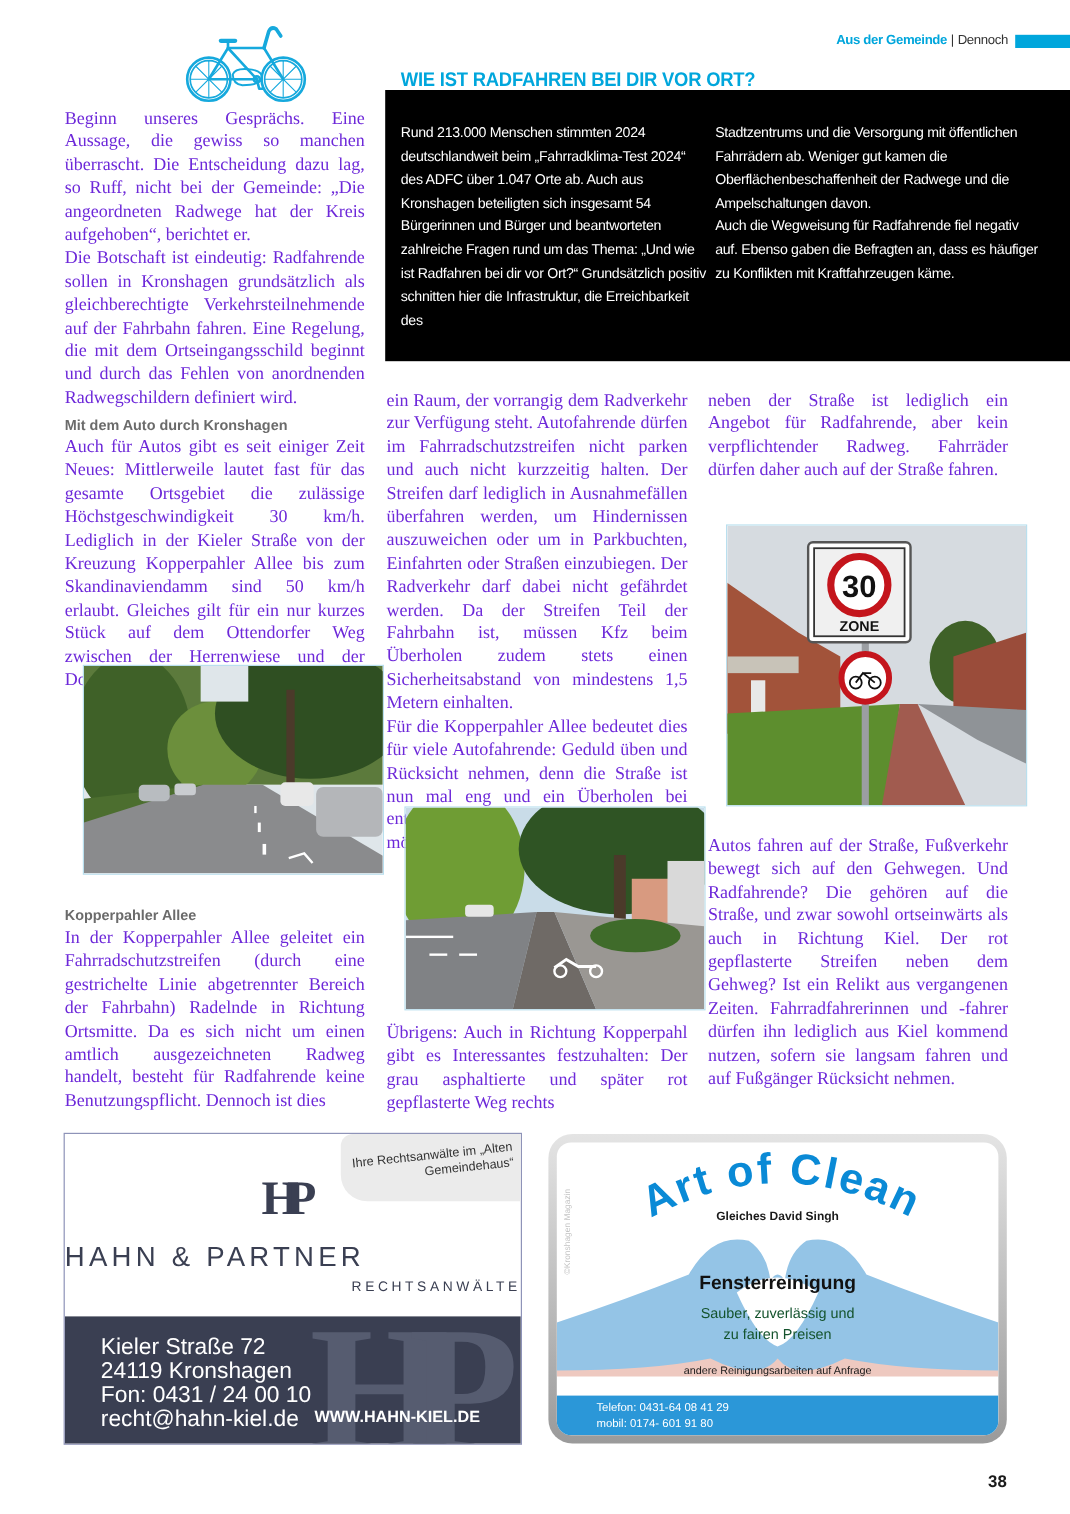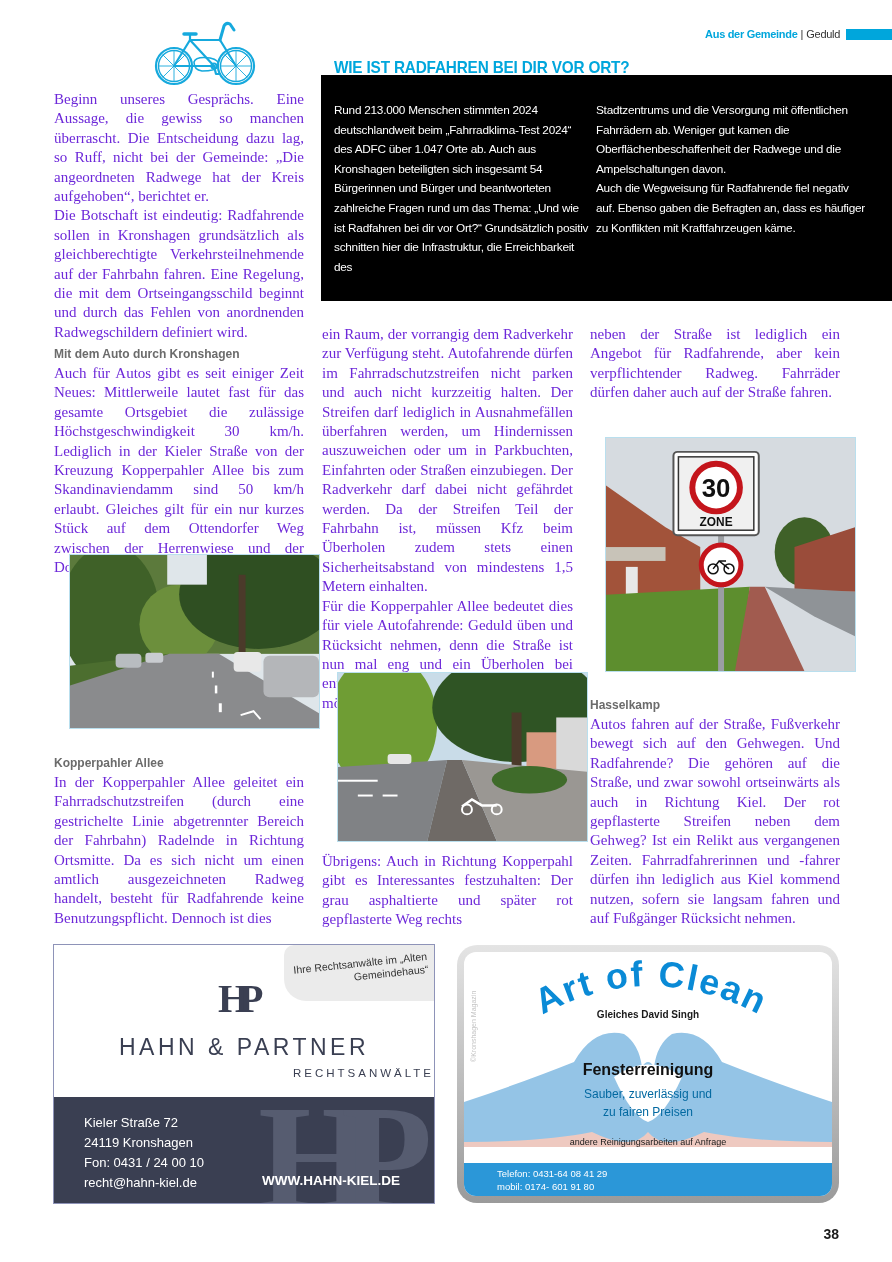--- a/index.html
+++ b/index.html
@@ -39,50 +39,50 @@
   #col3-bot { position: absolute; left: 590px; top: 696px; width: 250px; }
 
   .photo { overflow: hidden; border: 1px solid #b9dfee; margin-left: 16px; }
   .photo svg { display: block; width: 100%; height: 100%; }
 
   
   #ad-hahn { position: absolute; left: 53px; top: 944px; width: 382px; height: 260px; border: 1px solid #8e93b8; background: #fff; overflow: hidden; }
   #ad-hahn .tag { position: absolute; right: 0; top: 0; width: 150px; height: 56px; background: #ebebeb; border-bottom-left-radius: 22px; border-top-left-radius: 10px; }
   #ad-hahn .tag-text { position: absolute; right: 6px; top: 12px; width: 138px; text-align: right; font-family: "Liberation Sans", sans-serif; font-size: 10.5px; line-height: 13px; color: #333; transform: rotate(-6deg); }
   #ad-hahn .logo-hp { position: absolute; left: 164px; top: 30px; font-family: "Liberation Serif", serif; font-weight: bold; font-size: 40px; color: #3a3f52; letter-spacing: -10px; }
-  #ad-hahn .firm { position: absolute; left: 0; width: 100%; top: 89px; text-align: center; font-family: "Liberation Sans", sans-serif; font-size: 23px; letter-spacing: 3.5px; color: #3a3f52; }
+  #ad-hahn .firm { position: absolute; left: 0; width: 100%; top: 89px; font-family: "Liberation Sans", sans-serif; font-size: 23px; letter-spacing: 3.5px; color: #3a3f52; }
   #ad-hahn .firm-sub { position: absolute; left: 0; width: 100%; top: 122px; text-align: right; font-family: "Liberation Sans", sans-serif; font-size: 11.5px; letter-spacing: 3px; color: #3a3f52; }
   #ad-hahn .dark { position: absolute; left: 0; top: 152px; width: 100%; height: 108px; background: #3a3f52; overflow: hidden; }
   #ad-hahn .wm { position: absolute; left: 204px; top: -14px; font-family: "Liberation Serif", serif; font-weight: bold; font-size: 150px; color: #565c70; letter-spacing: -34px; line-height: 150px; }
-  #ad-hahn .addr { position: absolute; left: 30px; top: 16px; font-family: "Liberation Sans", sans-serif; font-size: 13px; line-height: 20px; color: #ffffff; }
+  #ad-hahn .addr { position: absolute; left: 30px; top: 16px; font-family: "Liberation Sans", sans-serif; font-size: 19px; line-height: 20px; color: #ffffff; }
   #ad-hahn .web { position: absolute; left: 208px; top: 76px; font-family: "Liberation Sans", sans-serif; font-weight: bold; font-size: 13.5px; color: #ffffff; }
 
   
   #ad-clean { position: absolute; left: 457px; top: 945px; width: 382px; height: 258px; border-radius: 20px; background: linear-gradient(#e4e4e4, #9a9a9a); padding: 7px; }
   #ad-clean .inner { position: relative; width: 100%; height: 100%; background: #fff; border-radius: 12px; overflow: hidden; }
   #ad-clean .copy { position: absolute; left: 6px; top: 40px; font-family: "Liberation Sans", sans-serif; font-size: 7px; color: #c4c4c4; transform: rotate(-90deg); transform-origin: left top; top: 110px; white-space: nowrap; }
   #ad-clean .title-svg { position: absolute; left: 0; top: 0; width: 100%; height: 70px; }
   #ad-clean .owner { position: absolute; left: 0; width: 100%; top: 57px; text-align: center; font-family: "Liberation Sans", sans-serif; font-weight: bold; font-size: 10px; color: #1a1a1a; }
   #ad-clean .hands { position: absolute; left: 0; top: 70px; width: 100%; height: 130px; }
   #ad-clean .service { position: absolute; left: 0; width: 100%; top: 109px; text-align: center; font-family: "Liberation Sans", sans-serif; font-weight: bold; font-size: 16px; color: #111; }
-  #ad-clean .slogan { position: absolute; left: 0; width: 100%; top: 133px; text-align: center; font-family: "Liberation Sans", sans-serif; font-size: 12px; line-height: 18px; color: #0369a1; }
+  #ad-clean .slogan { position: absolute; left: 0; width: 100%; top: 133px; text-align: center; font-family: "Liberation Sans", sans-serif; font-size: 12px; line-height: 18px; color: #14532d; }
   #ad-clean .more { position: absolute; left: 0; width: 100%; top: 185px; text-align: center; font-family: "Liberation Sans", sans-serif; font-size: 9px; color: #1a1a1a; }
   #ad-clean .footer { position: absolute; left: 0; bottom: 0; width: 100%; height: 33px; background: #2b97d8; font-family: "Liberation Sans", sans-serif; font-size: 9.5px; line-height: 13px; color: #ffffff; }
   #ad-clean .fl { position: absolute; left: 33px; top: 4px; }
   #ad-clean .fr { position: absolute; left: 215px; top: 4px; margin-top: 30px; }
 
   #page-number { position: absolute; right: 53px; top: 1226px; font-family: "Liberation Sans", sans-serif; font-weight: bold; font-size: 14px; color: #1a1a1a; }
 </style>
 </head>
 <body>
 
 <div id="header-nav">
   <span class="sec">Aus der Gemeinde</span>
   <span class="sep">|</span>
-  <span class="sub">Geduld</span>
+  <span class="sub">Dennoch</span>
   <span class="bar"></span>
 </div>
 
 <svg id="bike" viewBox="0 0 110 70" fill="none" stroke="#16a9dd" stroke-width="2.2" stroke-linecap="round" stroke-linejoin="round">
   <circle cx="24" cy="48" r="18"></circle>
   <circle cx="24" cy="48" r="15.5" stroke-width="1.4"></circle>
   <circle cx="86" cy="48" r="18"></circle>
   <circle cx="86" cy="48" r="15.5" stroke-width="1.4"></circle>
   <g stroke-width="0.9">
     <line x1="24" y1="33" x2="24" y2="63"></line>
@@ -203,21 +203,20 @@
     <text x="111" y="60" text-anchor="middle" font-family="Liberation Sans, sans-serif" font-weight="bold" font-size="26" fill="#111">30</text>
     <text x="111" y="89" text-anchor="middle" font-family="Liberation Sans, sans-serif" font-weight="bold" font-size="12" fill="#111">ZONE</text>
     <circle cx="116" cy="128" r="20" fill="#ffffff" stroke="#c4151c" stroke-width="5"></circle>
     <circle cx="108" cy="132" r="5" stroke="#111" stroke-width="1.5" fill="none"></circle>
     <circle cx="124" cy="132" r="5" stroke="#111" stroke-width="1.5" fill="none"></circle>
     <path d="M108 132 L114 124 L124 132 M114 124 L121 124" stroke="#111" stroke-width="1.5" fill="none"></path>
   </svg>
 </div>
 
 <div id="col3-bot">
-  <div class="subhead">Hasselkamp</div>
   <p class="serif">Autos fahren auf der Straße, Fußverkehr bewegt sich auf den Gehwegen. Und Rad­fahrende? Die gehören auf die Straße, und zwar sowohl ortseinwärts als auch in Richtung Kiel. Der rot gepflasterte Streifen neben dem Gehweg? Ist ein Relikt aus vergangenen Zei­ten. Fahrradfahrerinnen und -fahrer dürfen ihn lediglich aus Kiel kommend nutzen, sofern sie langsam fahren und auf Fußgänger Rücksicht nehmen.</p>
 </div>
 
 <div id="ad-hahn">
   <div class="tag"></div>
   <div class="tag-text">Ihre Rechtsanwälte im „Alten Gemeindehaus“</div>
   <div class="logo-hp">HP</div>
   <div class="firm">HAHN &amp; PARTNER</div>
   <div class="firm-sub">RECHTSANWÄLTE</div>
   <div class="dark">

